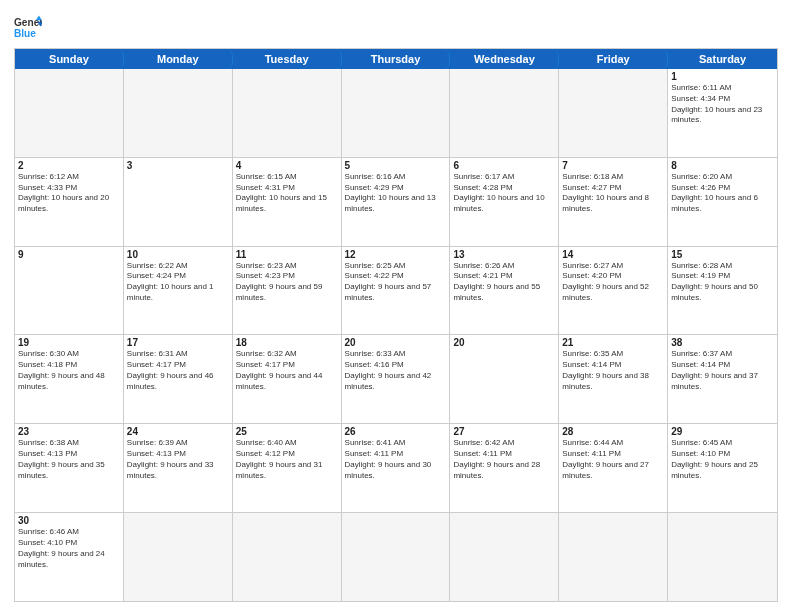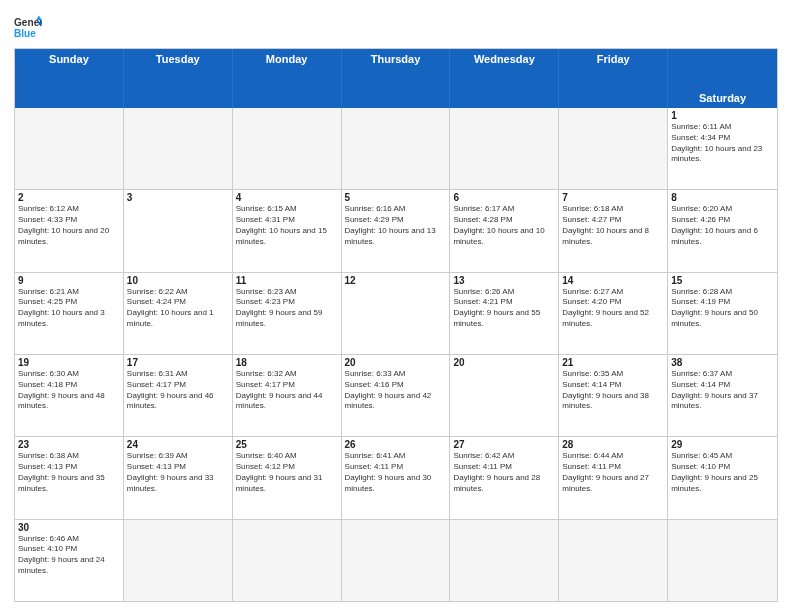--- a/index.html
+++ b/index.html
@@ -58,22 +58,23 @@
       grid-template-columns: repeat(7, 1fr);
       background: #1565C0;
     }
     .cal-header-cell {
       color: #fff;
       font-size: 11px;
       font-weight: bold;
       text-align: center;
       padding: 4px 2px;
       border-right: 1px solid #1976D2;
-    }
-    .cal-header-cell:last-child { border-right: none; margin-top: 39px; }
+      border-radius: 7px;
+    }
+    .cal-header-cell:last-child { border-right: none; }
     .cal-body {
       flex: 1;
       display: flex;
       flex-direction: column;
     }
     .cal-row {
       flex: 1;
       display: grid;
       grid-template-columns: repeat(7, 1fr);
       border-top: 1px solid #ccc;
@@ -119,22 +120,22 @@
     </div>
     <div class="title-block">
       <div class="month-title"></div>
       <div class="subtitle"></div>
     </div>
   </div>
 
   <div class="calendar">
     <div class="cal-header-row">
     <div class="cal-header-cell">Sunday</div>
+        <div class="cal-header-cell">Monday</div>
         <div class="cal-header-cell">Tuesday</div>
-        <div class="cal-header-cell">Monday</div>
         <div class="cal-header-cell">Thursday</div>
         <div class="cal-header-cell">Wednesday</div>
         <div class="cal-header-cell">Friday</div>
         <div class="cal-header-cell">Saturday</div>
       </div>
     <div class="cal-body">
     <div class="cal-row">
           <div class="cal-cell empty"></div>
           <div class="cal-cell empty"></div>
           <div class="cal-cell empty"></div>
@@ -171,32 +172,32 @@
             <p>Sunrise: 6:18 AM<br>Sunset: 4:27 PM<br>Daylight: 10 hours and 8 minutes.</p>
           </div>
           <div class="cal-cell">
             <span class="day-num">8</span>
             <p>Sunrise: 6:20 AM<br>Sunset: 4:26 PM<br>Daylight: 10 hours and 6 minutes.</p>
           </div>
         </div>
         <div class="cal-row">
           <div class="cal-cell">
             <span class="day-num">9</span>
-            <p>Sunrise: 6:21 AM<br>Sunset: 4:25 PM<br>Daylight: 10 hours and 3 minutes.</p>
           </div>
           <div class="cal-cell">
             <span class="day-num">10</span>
             <p>Sunrise: 6:22 AM<br>Sunset: 4:24 PM<br>Daylight: 10 hours and 1 minute.</p>
           </div>
           <div class="cal-cell">
             <span class="day-num">11</span>
             <p>Sunrise: 6:23 AM<br>Sunset: 4:23 PM<br>Daylight: 9 hours and 59 minutes.</p>
           </div>
           <div class="cal-cell">
             <span class="day-num">12</span>
+            <p>Sunrise: 6:25 AM<br>Sunset: 4:22 PM<br>Daylight: 9 hours and 57 minutes.</p>
           </div>
           <div class="cal-cell">
             <span class="day-num">13</span>
             <p>Sunrise: 6:26 AM<br>Sunset: 4:21 PM<br>Daylight: 9 hours and 55 minutes.</p>
           </div>
           <div class="cal-cell">
             <span class="day-num">14</span>
             <p>Sunrise: 6:27 AM<br>Sunset: 4:20 PM<br>Daylight: 9 hours and 52 minutes.</p>
           </div>
           <div class="cal-cell">

